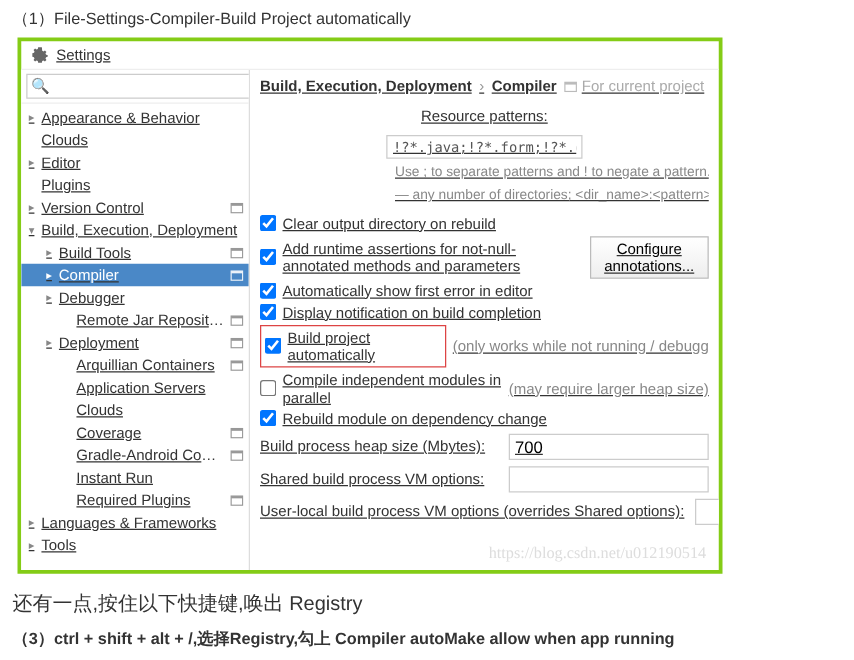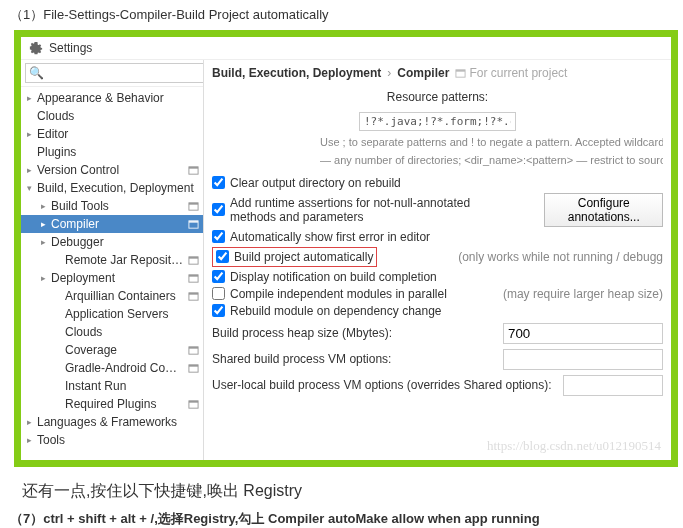--- a/index.html
+++ b/index.html
@@ -1,18 +1,18 @@
 <!DOCTYPE html>
 <html><head>
 <meta charset="utf-8">
 <style>
 * { box-sizing: border-box; margin: 0; padding: 0; }
 body { font-family: "Segoe UI", Arial, sans-serif; font-size: 12px; color: #333; background: #fff; width: 683px; }
 .step { margin: 6px 10px; font-size: 13px; }
-.settings-window { border: 7px solid #84cc16; margin: 4px 0 0 14px; width: 664px; }
+.settings-window { border: 3px solid #84cc16; margin: 4px 0 0 14px; width: 564px; text-decoration: underline; }
 .win-header { padding: 4px 8px; border-bottom: 1px solid #eee; display: flex; align-items: center; gap: 6px; }
 .gear-icon { width: 14px; height: 14px; }
 .content { display: flex; height: 400px; }
 .sidebar { width: 183px; border-right: 1px solid #ddd; background: #fff; overflow: hidden; }
 .search-row { padding: 3px 4px; border-bottom: 1px solid #eee; display: flex; align-items: center; }
 .search-input { flex: 1; border: 1px solid #ccc; padding: 2px 14px 2px 16px; font-size: 12px; background: #fff; }
 .search-icon { position: absolute; margin-left: 4px; color: #999; }
 .tree { padding: 2px 0; }
 .tree-item { display: flex; align-items: center; padding: 2px 4px 2px 6px; cursor: pointer; white-space: nowrap; }
 .tree-item.selected { background: #4A88C7; color: #fff; }
@@ -34,21 +34,21 @@
 .hint { font-size: 11px; color: #888; margin-left: 108px; line-height: 1.3; margin-bottom: 4px; white-space: nowrap; overflow: hidden; }
 .check-row { display: flex; align-items: center; margin: 3px 0; gap: 5px; }
 .check-row input[type=checkbox] { width: 13px; height: 13px; }
 .trail { color: #888; margin-left: auto; font-size: 12px; white-space: nowrap; }
 .btn { border: 1px solid #bbb; background: linear-gradient(#fff,#eee); padding: 2px 10px; font-size: 12px; cursor: pointer; margin-left: 24px; }
 .highlight-box { border: 1px solid #d44; padding: 2px 3px; display: inline-flex; align-items: center; gap: 5px; }
 .field-row { display: flex; align-items: center; margin: 5px 0; gap: 8px; }
 .field-label { flex: 0 0 auto; }
 .num-input { width: 160px; border: 1px solid #ccc; padding: 2px 4px; margin-left: auto; }
 .watermark { position: absolute; bottom: 6px; right: 10px; color: #ddd; font-size: 13px; font-family: serif; }
-.note { margin: 14px 22px 8px; font-size: 16px; font-family: "Microsoft YaHei", sans-serif; }
+.note { margin: 14px 10px 8px; font-size: 16px; font-family: "Microsoft YaHei", sans-serif; }
 </style>
 </head>
 <body>
 
 <div class="step">（1）File-Settings-Compiler-Build Project automatically</div>
 
 <div class="settings-window">
   <div class="win-header">
     <svg class="gear-icon" viewBox="0 0 16 16">
         <path fill="#666" d="M8 5a3 3 0 100 6 3 3 0 000-6zm7 3l-1.5-.3a5.7 5.7 0 00-.5-1.2l.9-1.3-1.4-1.4-1.3.9a5.7 5.7 0 00-1.2-.5L9.7 1H6.3L6 2.5a5.7 5.7 0 00-1.2.5l-1.3-.9L2.1 3.5l.9 1.3a5.7 5.7 0 00-.5 1.2L1 6.3v3.4l1.5.3c.1.4.3.8.5 1.2l-.9 1.3 1.4 1.4 1.3-.9c.4.2.8.4 1.2.5L6.3 15h3.4l.3-1.5c.4-.1.8-.3 1.2-.5l1.3.9 1.4-1.4-.9-1.3c.2-.4.4-.8.5-1.2L15 9.7V6.3z"></path>
@@ -207,31 +207,31 @@
           <div class="check-row">
             <input type="checkbox" checked="" style="">
             <span>Add runtime assertions for not-null-annotated methods and parameters</span>
             <button class="btn">Configure annotations...</button>
           </div>
           <div class="check-row">
             <input type="checkbox" checked="" style="">
             <span>Automatically show first error in editor</span>
           </div>
           <div class="check-row">
+            <input type="checkbox" checked="" style="">
+            <span>Display notification on build completion</span>
+          </div>
+          <div class="check-row">
             <span class="highlight-box">
               <input type="checkbox" checked="" style="">
               <span>Build project automatically</span>
             </span>
             <span class="trail">(only works while not running / debugg</span>
           </div>
           <div class="check-row">
-            <input type="checkbox" checked="" style="">
-            <span>Display notification on build completion</span>
-          </div>
-          <div class="check-row">
             <input type="checkbox" style="">
             <span>Compile independent modules in parallel</span>
             <span class="trail">(may require larger heap size)</span>
           </div>
           <div class="check-row">
             <input type="checkbox" checked="" style="">
             <span>Rebuild module on dependency change</span>
           </div>
         </div>
       <div class="field-row">
@@ -245,13 +245,13 @@
       <div class="field-row">
         <span class="field-label">User-local build process VM options (overrides Shared options):</span>
         <input class="num-input" style="width: 100px;" value="">
       </div>
       <div class="watermark">https://blog.csdn.net/u012190514</div>
     </div>
   </div>
 </div>
 
 <div class="note">还有一点,按住以下快捷键,唤出 Registry</div>
-<div class="step"><b>（7）ctrl + shift + alt + /,选择Registry,勾上 Compiler autoMake allow when app running</b></div>
+<div class="step"><b>（3）ctrl + shift + alt + /,选择Registry,勾上 Compiler autoMake allow when app running</b></div>
 
 </body></html>

